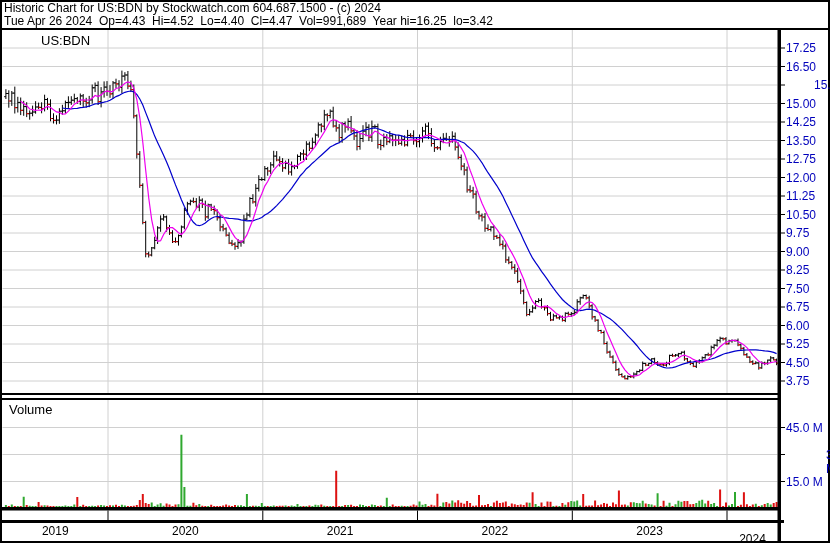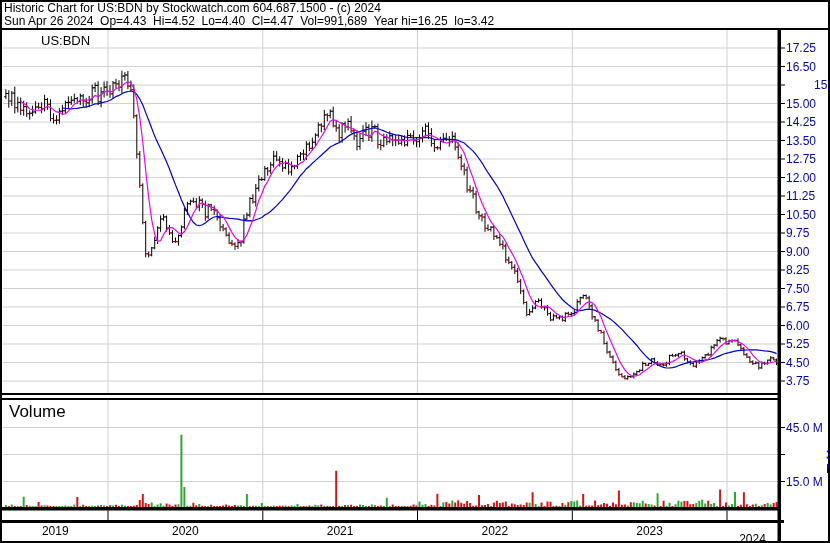--- a/index.html
+++ b/index.html
@@ -2,21 +2,21 @@
 <html><head>
 <meta charset="utf-8">
 <style>
   html,body{margin:0;padding:0;background:#fff;}
   #app{position:relative;width:830px;height:543px;background:#ffffff;overflow:hidden;
        font-family:"Liberation Sans","DejaVu Sans",sans-serif;color:#000;}
   #chart-svg{position:absolute;left:0;top:0;}
   #header{position:absolute;left:4px;top:2px;z-index:5;}
   .hline{white-space:pre;font-size:12px;line-height:13px;color:#000;}
   #symbol-label{position:absolute;left:9px;top:33px;font-size:13px;z-index:5;margin-left:32px;}
-  #volume-label{position:absolute;left:9px;top:402px;font-size:17px;z-index:5;}
+  #volume-label{position:absolute;left:9px;top:402px;font-size:13px;z-index:5;}
   .axis-label{position:absolute;font-size:12px;color:#0000bb;z-index:5;line-height:14px;}
   .year-label{position:absolute;top:524px;width:60px;text-align:center;font-size:12px;color:#000;z-index:5;line-height:14px;}
 </style>
 </head>
 <body>
 
 <div id="app">
   <svg id="chart-svg" width="830" height="543">
       <g>
         <path d="M2.5 48.0H777.5M2.5 66.5H777.5M2.5 85.0H777.5M2.5 103.5H777.5M2.5 122.0H777.5M2.5 140.5H777.5M2.5 159.0H777.5M2.5 177.5H777.5M2.5 196.0H777.5M2.5 214.5H777.5M2.5 233.0H777.5M2.5 251.5H777.5M2.5 270.0H777.5M2.5 288.5H777.5M2.5 307.0H777.5M2.5 325.5H777.5M2.5 344.0H777.5M2.5 362.5H777.5M2.5 381.0H777.5M2.5 427.5H777.5M2.5 454.5H777.5M2.5 481.5H777.5M108.0 30V393M108.0 400V507M262.8 30V393M262.8 400V507M417.5 30V393M417.5 400V507M572.3 30V393M572.3 400V507M727.0 30V393M727.0 400V507" stroke="#d0d0d0" stroke-width="1" fill="none"></path>
@@ -45,21 +45,21 @@
         <rect x="0" y="398" width="781" height="2" fill="#000000"></rect>
         <rect x="0" y="507" width="781" height="3.5" fill="#000000"></rect>
         <rect x="0" y="520" width="784" height="3" fill="#000000"></rect>
         <rect x="777.5" y="28" width="3.5" height="515" fill="#000000"></rect>
         <path d="M778 48.0H785M778 66.5H785M778 85.0H785M778 103.5H785M778 122.0H785M778 140.5H785M778 159.0H785M778 177.5H785M778 196.0H785M778 214.5H785M778 233.0H785M778 251.5H785M778 270.0H785M778 288.5H785M778 307.0H785M778 325.5H785M778 344.0H785M778 362.5H785M778 381.0H785M778 427.5H785M778 454.5H785M778 481.5H785M108.0 510.5V520M262.8 510.5V520M417.5 510.5V520M572.3 510.5V520M727.0 510.5V520" stroke="#000000" stroke-width="1" fill="none"></path>
       </g>
     </svg>
 
   <div id="header">
     <div class="hline">Historic Chart for US:BDN by Stockwatch.com 604.687.1500 - (c) 2024</div>
-    <div class="hline">Sun Apr 26 2024  Op=4.43  Hi=4.52  Lo=4.40  Cl=4.47  Vol=991,689  Year hi=16.25  lo=3.42</div>
+    <div class="hline">Tue Apr 26 2024  Op=4.43  Hi=4.52  Lo=4.40  Cl=4.47  Vol=991,689  Year hi=16.25  lo=3.42</div>
   </div>
 
   <div id="symbol-label">US:BDN</div>
   <div id="volume-label">Volume</div>
 
   <div id="price-axis">
       <div class="axis-label" style="left: 786px; top: 41px; text-align: center;">17.25</div>
       <div class="axis-label" style="left: 786px; top: 59.5px;">16.50</div>
       <div class="axis-label" style="left: 814px; top: 78px;">15.75</div>
       <div class="axis-label" style="left: 786px; top: 96.5px;">15.00</div>

